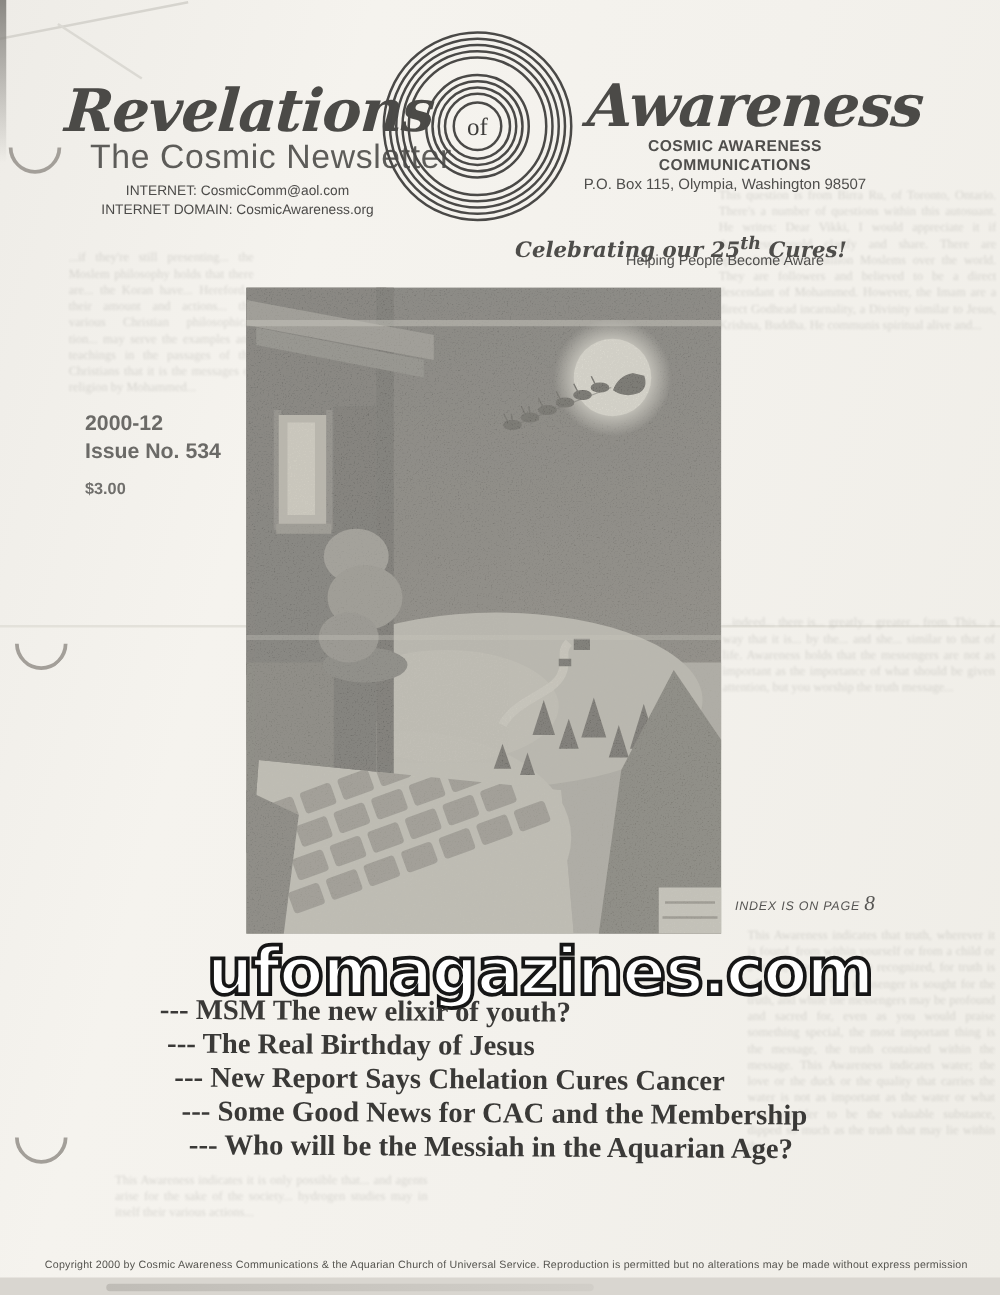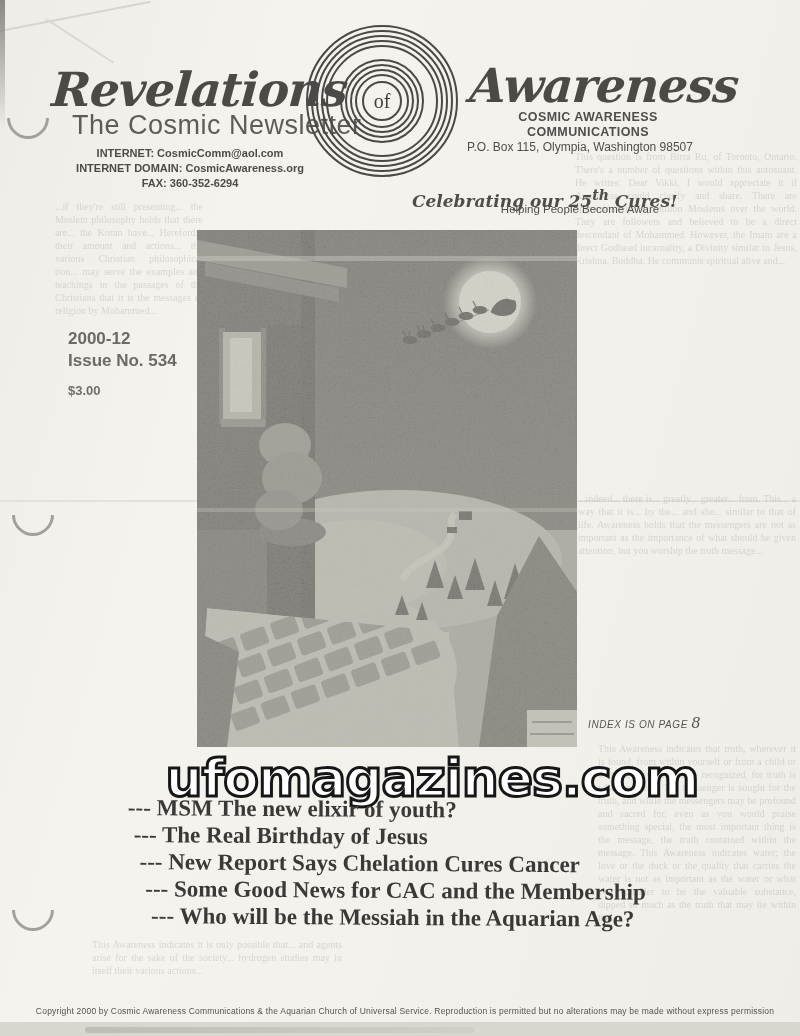--- a/index.html
+++ b/index.html
@@ -12,21 +12,21 @@
   .hole{position:absolute;width:36px;height:36px;border-radius:50%;
         border:3px solid #a39f99;border-top-color:transparent;border-left-color:transparent;
         transform:rotate(45deg);}
 
   
   .script{font-family:"DejaVu Serif",serif;font-style:italic;font-weight:700;color:#4b4a47;
           transform:skewX(-4deg);letter-spacing:-1px;white-space:nowrap;}
   .title-left{left:52px;top:62px;font-size:47px;}
   .title-right{left:470px;top:58px;font-size:47px;}
   .subtitle{left:72px;top:110px;font-size:27px;color:#5d5c59;letter-spacing:.5px;white-space:nowrap;}
-  .contact{left:70px;top:146px;width:240px;text-align:center;font-size:11px;font-weight:700;
+  .contact{left:70px;top:146px;width:240px;text-align:center;font-size:11px;font-weight:400;
            color:#4c4b49;line-height:15px;}
   .orgblock{left:452px;top:110px;width:256px;text-align:center;color:#4f4e4c;line-height:15px;}
   .org-name{font-size:12.5px;font-weight:700;letter-spacing:.4px;margin-left:16px;}
   .org-addr{font-size:12px;}
   .org-tag{font-size:11.5px;margin-top:47px;}
   .celebrating{left:412px;top:187px;font-family:"DejaVu Serif",serif;font-style:italic;
                font-weight:700;font-size:17px;color:#4e4d4a;white-space:nowrap;}
   .celebrating sup{font-size:14px;}
 
   
@@ -86,21 +86,20 @@
   <div class="bleed" style="left:55px;top:200px;width:148px;height:420px;">...if they're still presenting... the Moslem philosophy holds that there are... the Koran have... Hereford... their amount and actions... the various Christian philosophical tion... may serve the examples and teachings in the passages of the Christians that it is the messages of religion by Mohammed...</div>
   <div class="bleed" style="left:578px;top:492px;width:218px;height:240px;">...indeed... there is... greatly... greater... from. This... a way that it is... by the... and she... similar to that of life. Awareness holds that the messengers are not as important as the importance of what should be given attention, but you worship the truth message...</div>
   <div class="bleed" style="left:598px;top:742px;width:198px;height:255px;">This Awareness indicates that truth, wherever it is found, from within yourself or from a child or a street, may have to be recognized, for truth is what you seek. The messenger is sought for the truth, and while the messengers may be profound and sacred for, even as you would praise something special, the most important thing is the message, the truth contained within the message. This Awareness indicates water; the love or the duck or the quality that carries the water is not as important as the water or what you consider to be the valuable substance, dipped so much as the truth that may lie within the...</div>
   <div class="bleed" style="left:92px;top:938px;width:250px;height:58px;">This Awareness indicates it is only possible that... and agents arise for the sake of the society... hydrogen studies may in itself their various actions...</div>
 
   <div class="abs script title-left">Revelations</div>
   <div class="abs subtitle">The Cosmic Newsletter</div>
   <div class="abs contact">
     <div>INTERNET: CosmicComm@aol.com</div>
     <div>INTERNET DOMAIN: CosmicAwareness.org</div>
-    <div>FAX: 360-352-6294</div>
   </div>
 
   <svg class="abs" style="left:303px;top:22px;" width="158" height="158" viewBox="0 0 158 158">
     <g fill="none" stroke="#4a4947" stroke-width="2">
       <circle cx="79" cy="79" r="75"></circle>
         <circle cx="79" cy="79" r="70"></circle>
       <circle cx="79" cy="79" r="65"></circle>
         <circle cx="79" cy="79" r="60"></circle>
       <circle cx="79" cy="79" r="55"></circle>
       <circle cx="79" cy="79" r="41"></circle>

